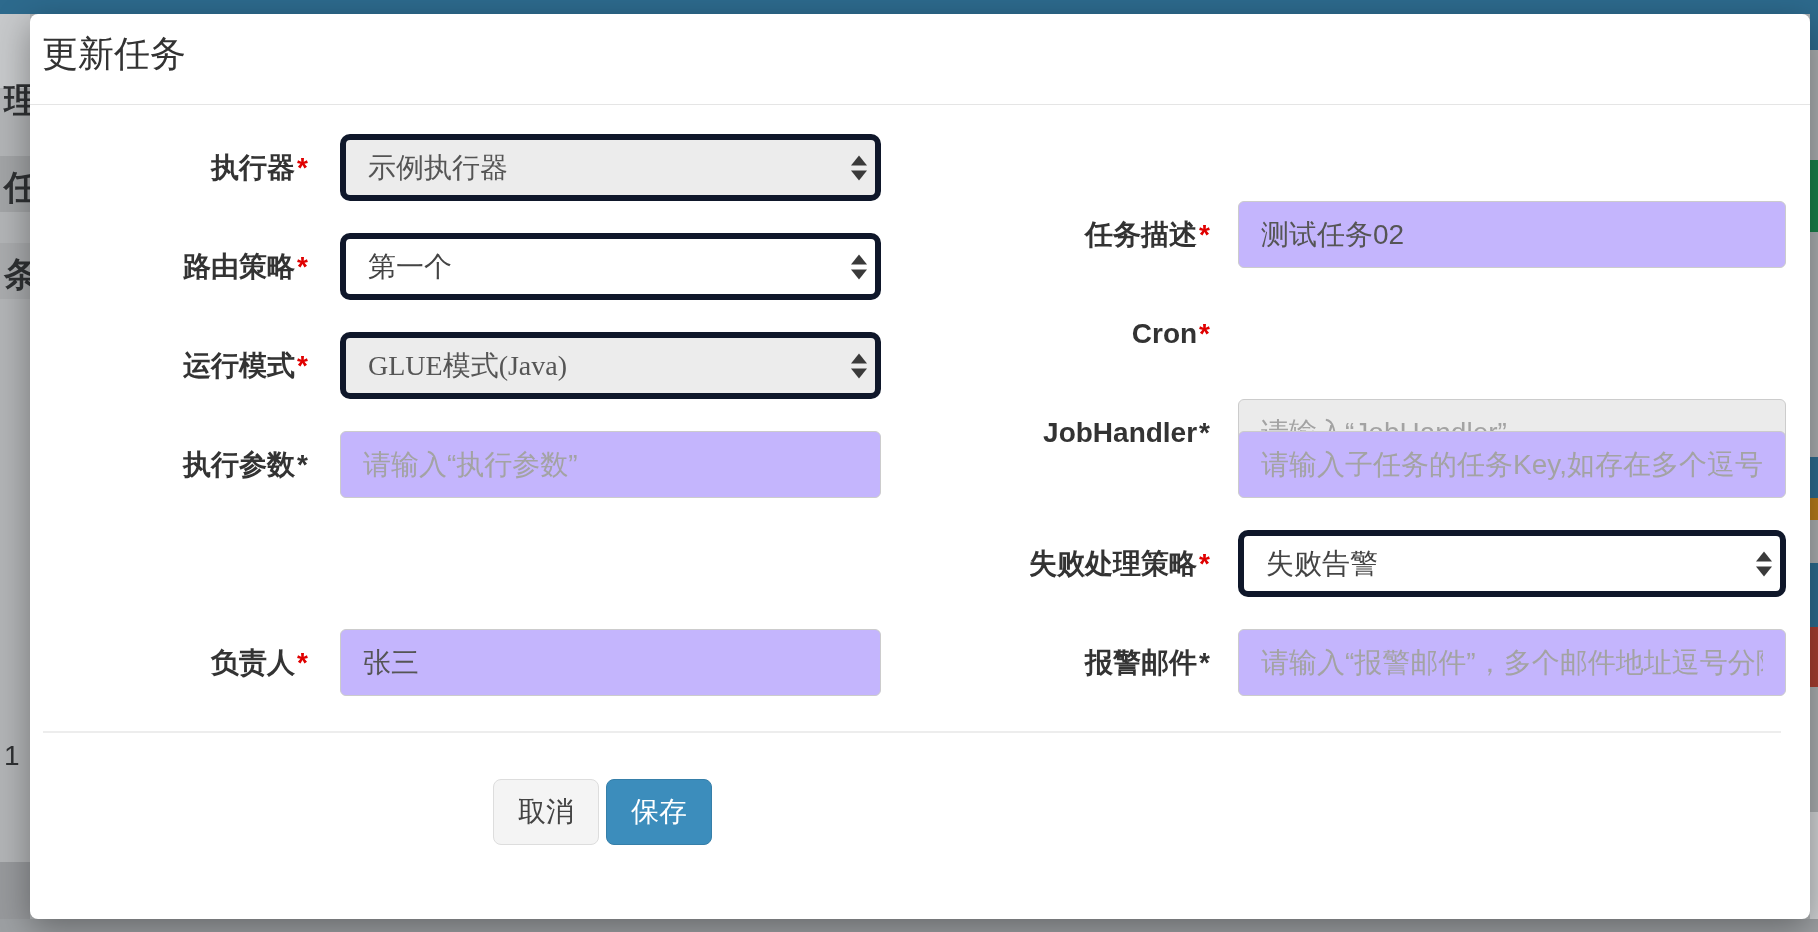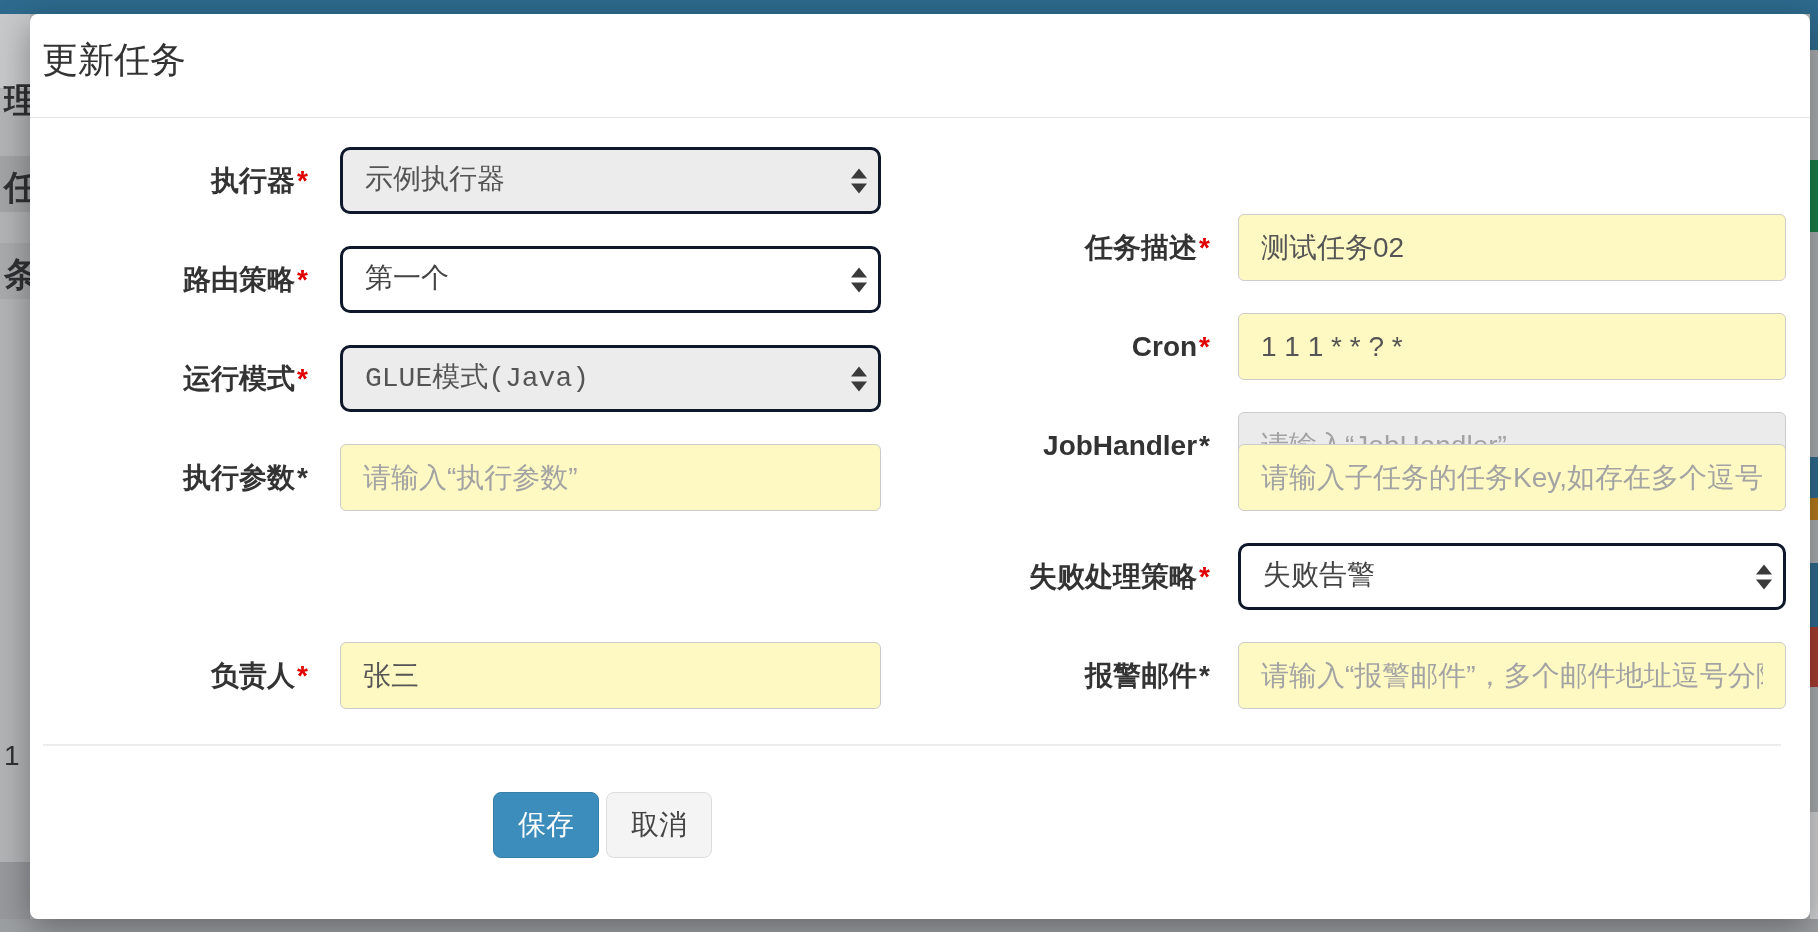--- a/index.html
+++ b/index.html
@@ -30,53 +30,53 @@
   .blk.red{top:613px;height:60px;background:#a63d30;}
   .blk.light{top:798px;height:120px;background:#cfd1d3;}
   .strip-bottom{position:absolute;bottom:0;left:0;width:1818px;height:13px;background:#9da0a3;}
 
   
   .modal{
     position:absolute;left:30px;top:14px;width:1780px;height:905px;
     background:#fff;border-radius:8px;box-shadow:0 10px 35px rgba(0,0,0,.35);
   }
   .modal-header{
-    box-sizing:border-box;height:104px;border-bottom:1px solid #e5e5e5;
+    box-sizing:border-box;height:91px;border-bottom:1px solid #e5e5e5;
     padding:0 12px 10px 12px;display:flex;align-items:center;
   }
   .modal-title{margin:0;font-size:36px;font-weight:500;color:#333;}
   .modal-body{position:relative;padding-top:29px;}
 
   .form-row{position:relative;height:67px;margin-bottom:32px;}
   .lbl{
     position:absolute;height:67px;line-height:67px;
     font-weight:bold;font-size:28px;color:#333;text-align:right;white-space:nowrap;
   }
   .lbl.left{left:12px;width:266px;}
   .lbl.right{left:907px;width:273px;}
   .star{margin-left:2px;}
   .ctl{position:absolute;height:67px;}
   .ctl.left{left:310px;width:541px;}
   .ctl.right{left:1208px;width:548px;}
 
   input.txt{
     width:100%;height:67px;box-sizing:border-box;
     border:1px solid #ccc;border-radius:6px;padding:0 22px;
-    font-size:28px;color:#555;background:#fef9c3;font-family:inherit;outline:none;
+    font-size:28px;color:#555;background:#c4b5fd;font-family:inherit;outline:none;
   }
   input.txt::placeholder{color:#a3a3a3;opacity:1;}
   input.txt:disabled{background:#ebebeb;color:#999;}
 
   .sel-wrap{position:relative;}
   select.sel{
     -webkit-appearance:none;appearance:none;
     width:100%;height:67px;box-sizing:border-box;
-    border:3px solid #0f172a;border-radius:10px;
+    border:6px solid #0f172a;border-radius:10px;
     padding:0 64px 0 22px;font-size:28px;color:#444;
-    background:#fff;font-family:Liberation Mono, monospace;outline:none;
+    background:#fff;font-family:Liberation Serif, serif;outline:none;
   }
   select.sel::-ms-expand{display:none;}
   select.sel:disabled{background:#ececec;color:#555;opacity:1;}
   .arrows{
     position:absolute;right:14px;top:50%;transform:translateY(-50%);
     display:flex;flex-direction:column;gap:5px;pointer-events:none;
   }
   .arrows .up{width:0;height:0;border-left:8px solid transparent;border-right:8px solid transparent;border-bottom:10px solid #3a3a3a;}
   .arrows .down{width:0;height:0;border-left:8px solid transparent;border-right:8px solid transparent;border-top:10px solid #3a3a3a;}
 
@@ -133,21 +133,20 @@
           <label class="lbl right">任务描述<span class="star" style="color: rgb(224, 0, 0);">*</span></label>
           <div class="ctl right"><input type="text" class="txt" value="测试任务02" style=""></div>
         </div>
         <div class="form-row">
           <label class="lbl left">路由策略<span class="star" style="color: rgb(224, 0, 0);">*</span></label>
           <div class="ctl left sel-wrap"><select class="sel"><option>第一个</option></select><span class="arrows">
               <i class="up"></i>
               <i class="down"></i>
             </span></div>
           <label class="lbl right">Cron<span class="star" style="color: rgb(224, 0, 0);">*</span></label>
-          <div class="ctl right"><input type="text" class="txt" value="1 1 1 * * ? *" style=""></div>
         </div>
         <div class="form-row">
           <label class="lbl left">运行模式<span class="star" style="color: rgb(224, 0, 0);">*</span></label>
           <div class="ctl left sel-wrap"><select class="sel" disabled=""><option>GLUE模式(Java)</option></select><span class="arrows">
               <i class="up"></i>
               <i class="down"></i>
             </span></div>
           <label class="lbl right">JobHandler<span class="star" style="color: rgb(51, 51, 51);">*</span></label>
           <div class="ctl right"><input type="text" class="txt" placeholder="请输入“JobHandler”" disabled="" style=""></div>
         </div>
@@ -165,17 +164,17 @@
         </div>
         <div class="form-row">
           <label class="lbl left">负责人<span class="star" style="color: rgb(224, 0, 0);">*</span></label>
           <div class="ctl left"><input type="text" class="txt" value="张三" style=""></div>
           <label class="lbl right">报警邮件<span class="star" style="color: rgb(51, 51, 51);">*</span></label>
           <div class="ctl right"><input type="text" class="txt" placeholder="请输入“报警邮件”，多个邮件地址逗号分隔" style=""></div>
         </div>
       </form>
     <hr class="divider">
     <div class="btn-row">
+      <button type="button" class="btn btn-cancel">取消</button>
       <button type="button" class="btn btn-save">保存</button>
-      <button type="button" class="btn btn-cancel">取消</button>
     </div>
   </div>
 </div>
 
 </body></html>

